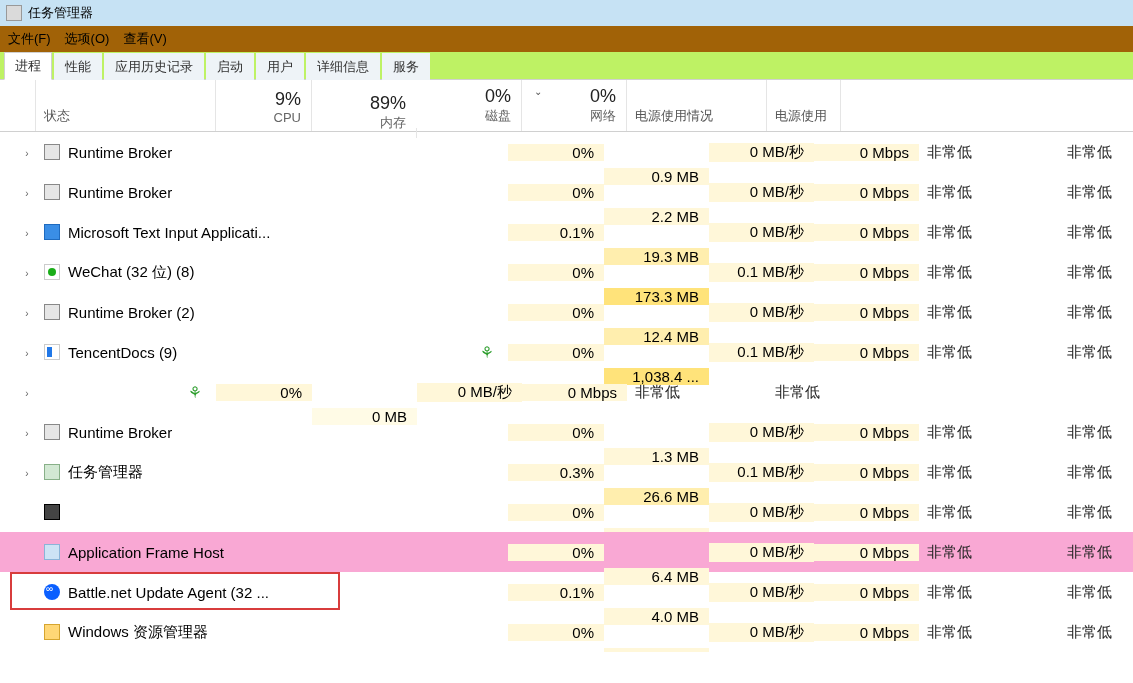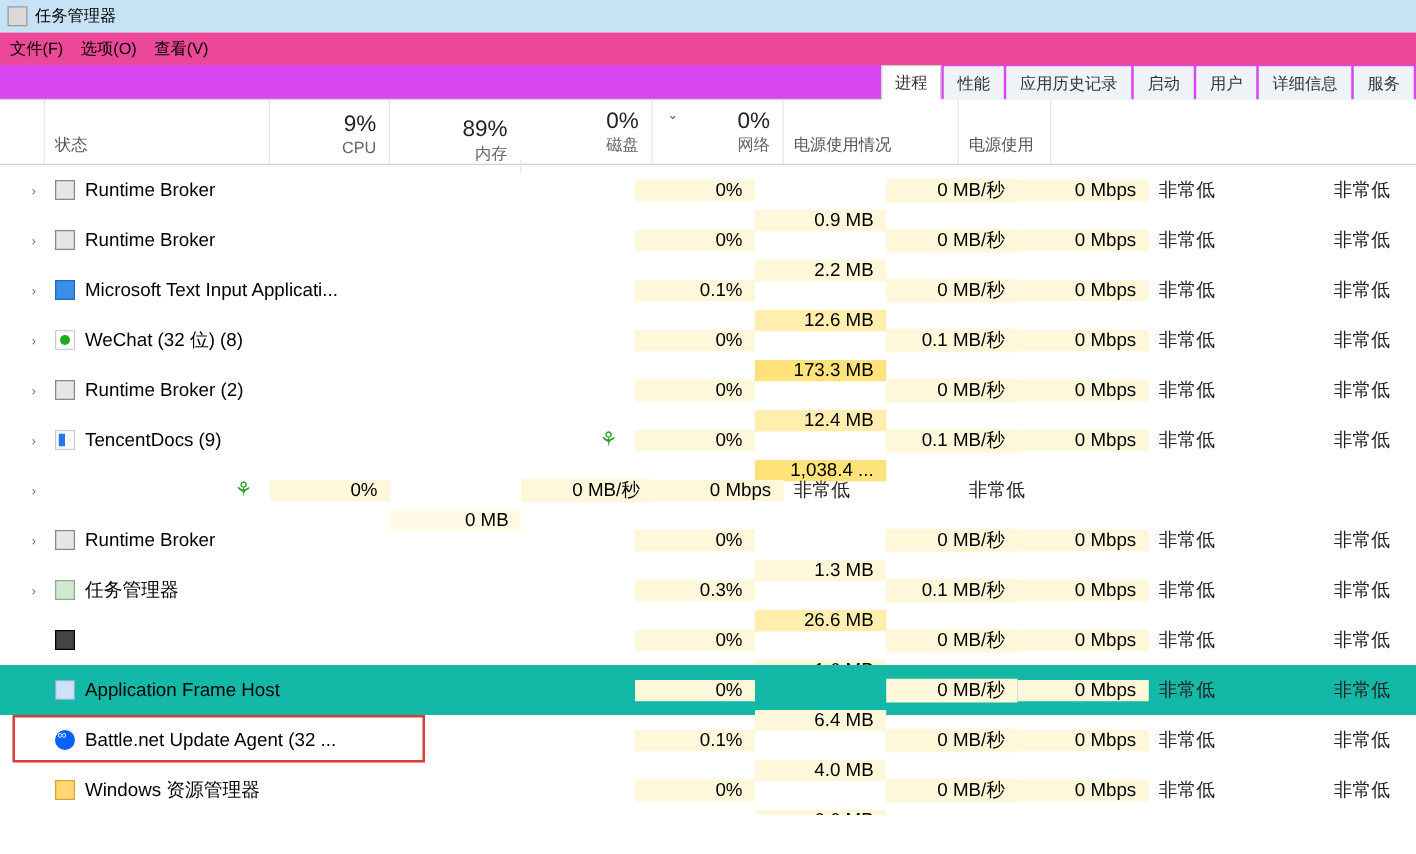--- a/index.html
+++ b/index.html
@@ -26,34 +26,33 @@
     background: #dadada;
     display: inline-block;
     border: 1px solid #999;
   }
   .menubar {
     height: 26px;
     display: flex;
     align-items: center;
     gap: 14px;
     padding: 0 8px;
-    background: #ec4899;
+    background: #a16207;
     font-size: 13px;
     color: #000;
   }
   .menubar span { cursor: default; }
   .tabs {
     display: flex;
     align-items: flex-end;
     height: 28px;
     border-bottom: 1px solid #d0d0d0;
     padding-left: 4px;
     font-size: 13px;
-    background: #d946ef;
-    justify-content: flex-end;
+    background: #bef264;
   }
   .tabs .tab {
     padding: 4px 10px;
     border: 1px solid transparent;
     border-bottom: none;
     background: #eef3f7;
     color: #333;
     margin-right: 2px;
     position: relative;
     top: 1px;
@@ -101,21 +100,21 @@
   .col-pwr   { width: 140px; flex: 0 0 140px; }
   .col-pwr2  { width: 74px;  flex: 0 0 74px;  }
 
   .tbody .row {
     display: flex;
     align-items: center;
     height: 40px;
     border-bottom: 0px solid transparent;
     font-size: 15px;
   }
-  .tbody .row.hovered { background: #14b8a6; }
+  .tbody .row.hovered { background: #f9a8d4; }
   .row .cell { padding: 0 10px 0 8px; overflow: hidden; white-space: nowrap; text-overflow: ellipsis; }
   .row .cell.metric { text-align: right; }
   .row .cell.shade { background: #fff7d9; }
   .row .cell.shade-mid { background: #ffeeae; }
   .row .cell.shade-high { background: #ffe37a; }
   .row .cell.shade-none { background: #fffbe6; }
   .row .col-pwr, .row .col-pwr2 { color: #222; }
   .row .name-wrap { display: flex; align-items: center; gap: 8px; }
   .expander {
     width: 14px; height: 14px;
@@ -251,21 +250,21 @@
       <div class="row" style="position: relative;">
         <div class="cell col-exp"><span class="expander">›</span></div>
         <div class="cell col-name">
           <div class="name-wrap">
             <span class="proc-icon blue"></span>
             <span>Microsoft Text Input Applicati...</span>
           </div>
         </div>
         <div class="cell col-state" style="display: flex; align-items: center;"></div>
         <div class="cell col-cpu metric shade">0.1%</div>
-        <div class="cell col-mem metric shade-mid">12.6 MB</div>
+        <div class="cell col-mem metric shade-mid">19.3 MB</div>
         <div class="cell col-disk metric shade">0 MB/秒</div>
         <div class="cell col-net metric shade">0 Mbps</div>
         <div class="cell col-pwr">非常低</div>
         <div class="cell col-pwr2">非常低</div>
       </div>
       <div class="row" style="position: relative;">
         <div class="cell col-exp"><span class="expander">›</span></div>
         <div class="cell col-name">
           <div class="name-wrap">
             <span class="proc-icon green"></span>

